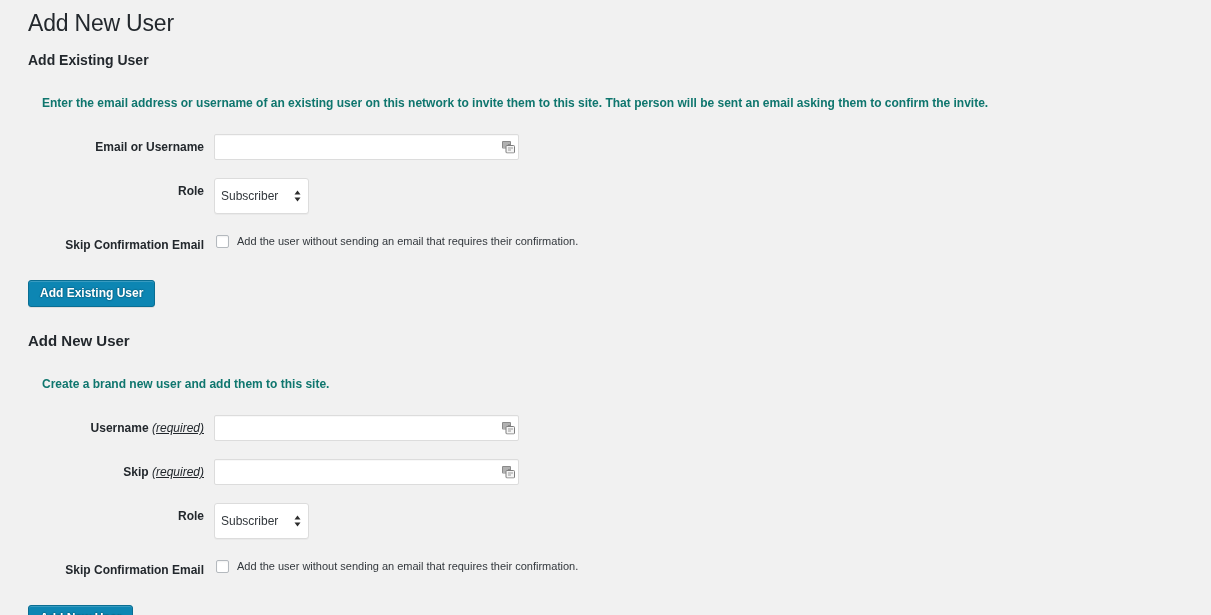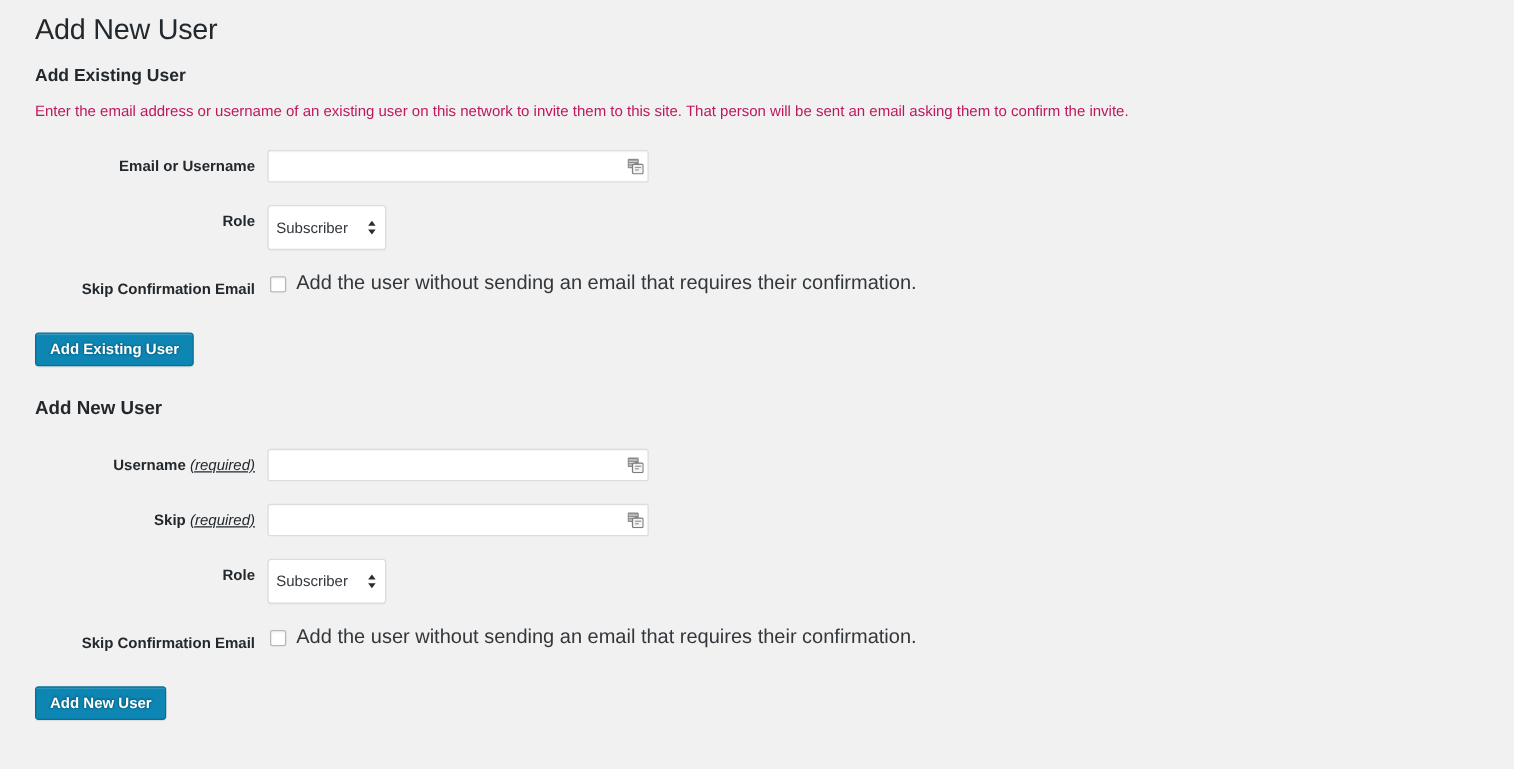--- a/index.html
+++ b/index.html
@@ -43,23 +43,24 @@
   }
 
   .section-title.second {
     padding-top: 25px;
     font-size: 15px;
   }
 
   .section-desc {
     font-size: 12px;
     line-height: 16px;
-    margin: 0;
+    margin: 14px;
     padding: 12px 0 0 0;
-    color: #be185d;
+    color: #0f766e;
+    font-weight: bold;
   }
 
   
   .form-table {
     border-collapse: collapse;
     margin-top: 14px;
     width: 100%;
   }
   .form-table tr {
     vertical-align: top;
@@ -170,21 +171,21 @@
   }
   input.wp-check:checked::after {
     content: "\2713";
     display: block;
     font-size: 12px;
     line-height: 11px;
     color: #1e8cbe;
     text-align: center;
   }
   .check-label {
-    font-size: 16px;
+    font-size: 11px;
     line-height: 18px;
     color: #32373c;
   }
 
   
   .submit-row {
     padding: 13px 0 0 0;
     margin: 0;
   }
   .button-primary {
@@ -268,20 +269,21 @@
     </table>
 
     <p class="submit-row">
       <button type="submit" class="button-primary">Add Existing User</button>
     </p>
   </div>
 
   <div>
 
     <h2 class="section-title second">Add New User</h2>
+    <p class="section-desc">Create a brand new user and add them to this site.</p>
 
     <table class="form-table">
       <tbody>
         <tr>
           <th><span>Username</span> <em>(required)</em></th>
           <td>
             <span class="input-wrap">
               <input type="text" class="regular-text" placeholder="" style="">
               <span class="autofill-icon">
                 <svg width="13" height="13" viewBox="0 0 13 13">

